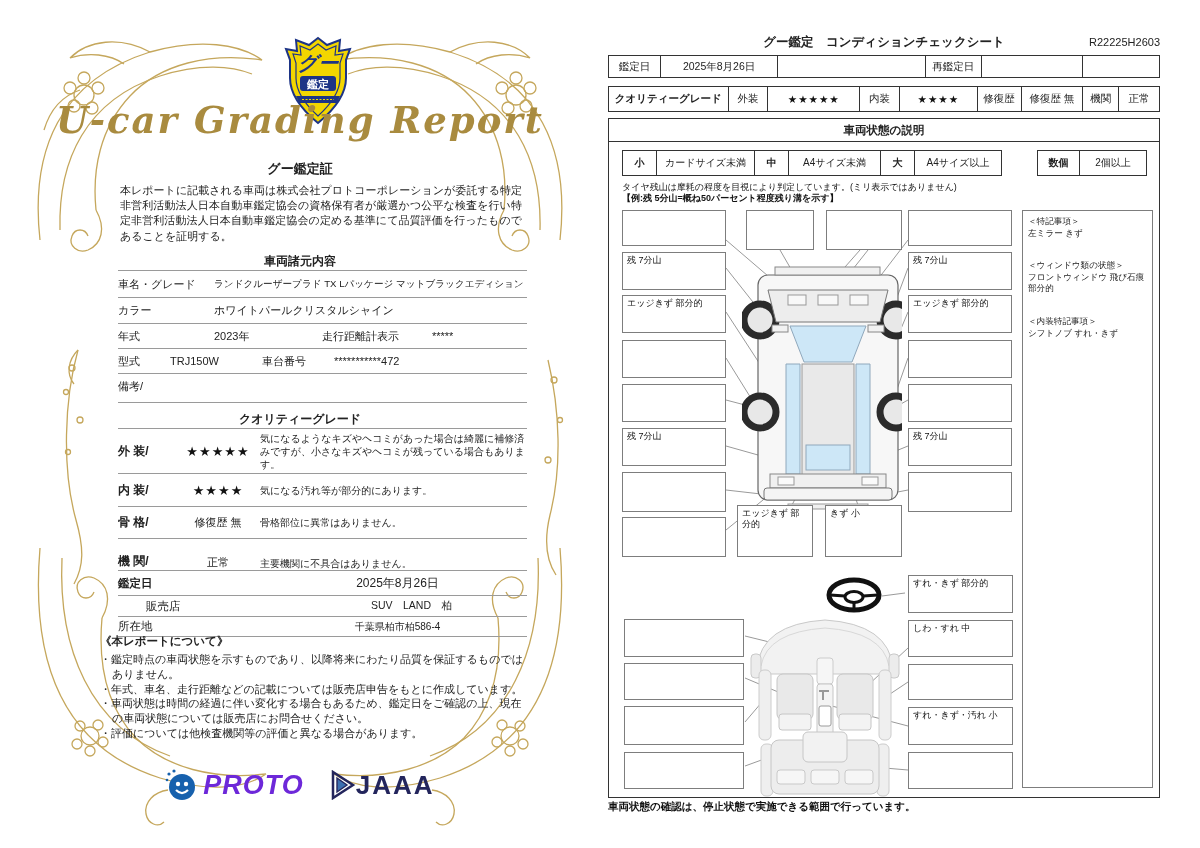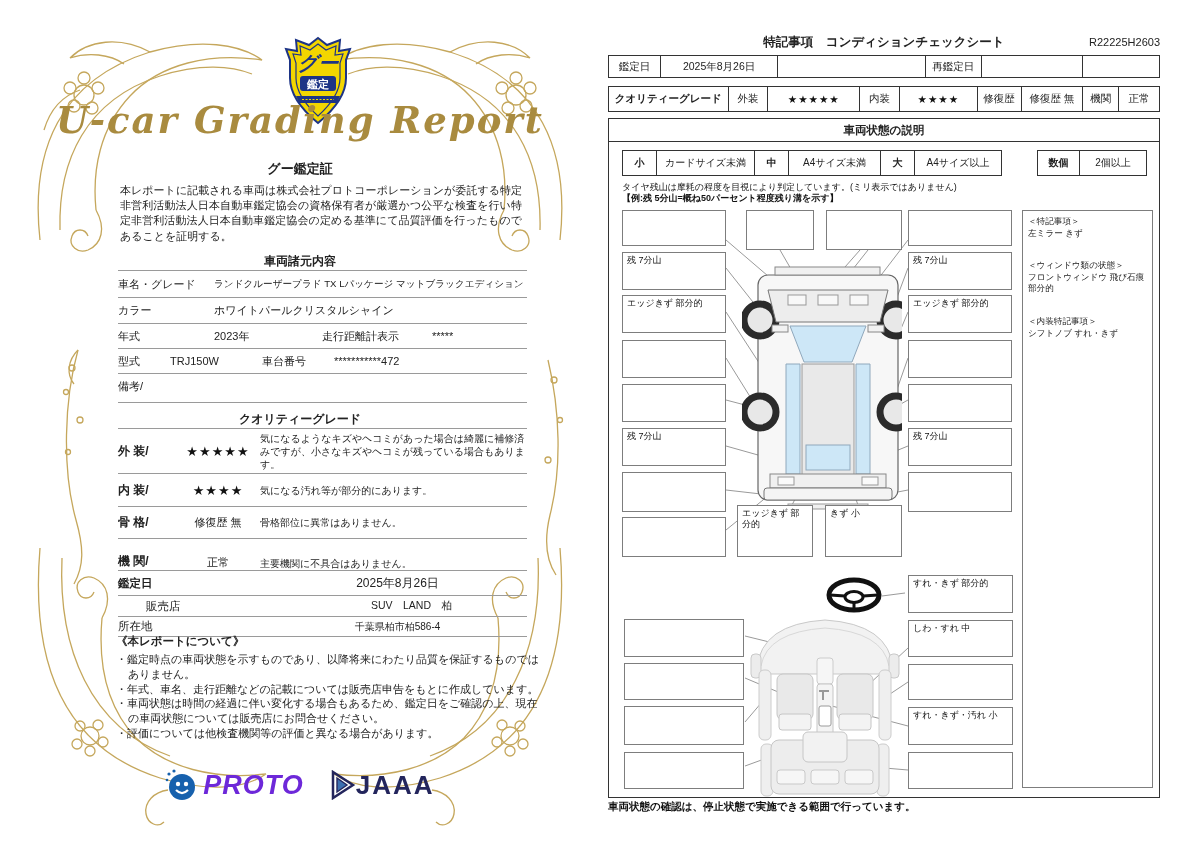--- a/index.html
+++ b/index.html
@@ -23,21 +23,21 @@
   .sl { flex:0 0 auto; font-size:11px; }
   .grade-table { position:absolute; left:118px; top:428px; width:409px; z-index:2; }
   .g-row { display:flex; align-items:center; border-top:1px solid #9a9a9a; font-size:10px; }
   .g-label { flex:0 0 58px; font-weight:bold; font-size:12px; }
   .g-val { flex:0 0 84px; text-align:center; }
   .g-desc { flex:1 1 auto; line-height:1.3; }
   .stars { font-size:13px; letter-spacing:1px; color:#111; }
   .meta-label { flex:0 0 150px; font-size:11.5px; }
   .meta-val { flex:1; text-align:center; }
 
-  #about { position:absolute; left:100px; top:634px; width:424px; z-index:2; font-size:11px; line-height:1.36;margin-left:16px; }
+  #about { position:absolute; left:100px; top:634px; width:424px; z-index:2; font-size:11px; line-height:1.36; }
   #about .ttl { font-weight:bold; margin-bottom:2px; font-size:11.5px; }
   #about .itm { padding-left:12px; text-indent:-12px; }
 
   #logos { position:absolute; left:0; top:768px; width:600px; display:flex; justify-content:center; align-items:center; gap:26px; z-index:2; }
   .proto-text { font-size:27px; font-weight:bold; color:#6d28d9; letter-spacing:1px; font-style:italic; }
   .jaaa-text { font-size:26px; font-weight:bold; color:#23255c; letter-spacing:2px; }
 
   
   #right-page { position:absolute; left:600px; top:0; width:600px; height:848px; font-size:10px; }
   #rp-title { position:absolute; left:8px; top:34px; width:552px; text-align:center; font-weight:bold; font-size:12.5px; }
@@ -246,21 +246,21 @@
           <path d="M3,2 L23,15 L3,28 Z" fill="none" stroke="#23255c" stroke-width="2.5"></path>
           <path d="M7,8 L17,15 L7,22 Z" fill="#3c6fb0" stroke="#23255c" stroke-width="1.4"></path>
         </svg>
         <span class="jaaa-text">JAAA</span>
       </div>
     </div>
   </div>
 
   <div id="right-page">
 
-    <div id="rp-title">特記事項　コンディションチェックシート</div>
+    <div id="rp-title">グー鑑定　コンディションチェックシート</div>
     <div id="rp-code">R22225H2603</div>
 
     <div class="rp-table" style="left:8px; top:55px; width:552px; height:23px;">
       <div class="rp-cell" style="width:52px;">鑑定日</div>
       <div class="rp-cell" style="width:118px;">2025年8月26日</div>
       <div class="rp-cell" style="width:148px;"></div>
       <div class="rp-cell" style="width:56px;">再鑑定日</div>
       <div class="rp-cell" style="width:102px;"></div>
       <div class="rp-cell" style="width:76px;"></div>
     </div>

